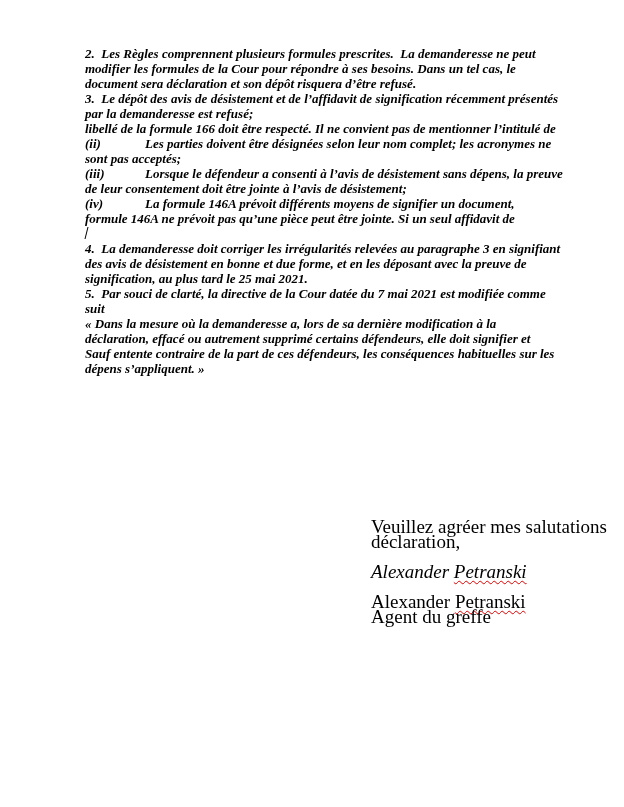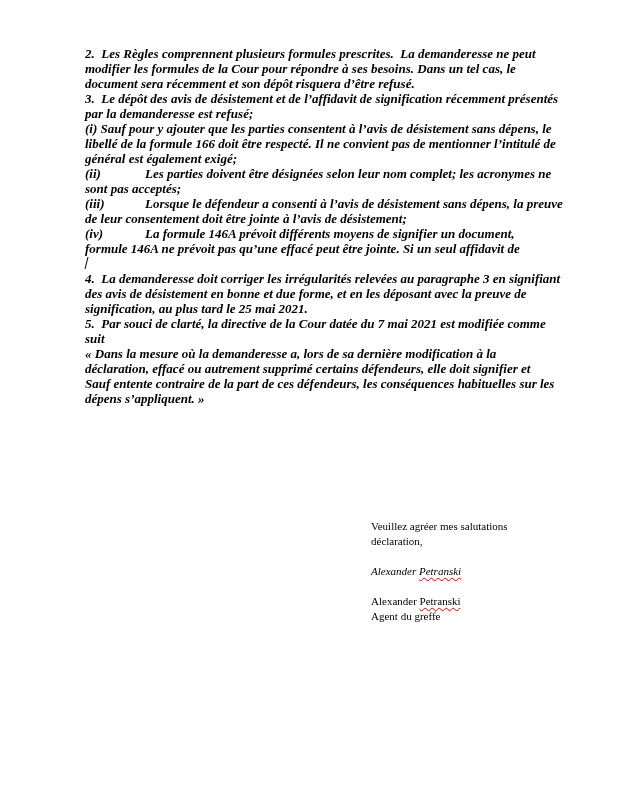--- a/index.html
+++ b/index.html
@@ -33,21 +33,21 @@
     height: 12px;
     background: #000000;
     transform: skewX(-14deg);
     margin-left: 1px;
     vertical-align: -1px;
   }
   .closing {
     position: absolute;
     left: 371px;
     top: 519px;
-    font-size: 11px;
+    font-size: 19px;
     line-height: 15px;
     font-style: normal;
     font-weight: normal;
   }
   .spacer { height: 15px; }
   .sig-script { font-style: italic; }
   .misspelled {
     text-decoration-line: underline;
     text-decoration-style: wavy;
     text-decoration-color: #e00000;
@@ -56,32 +56,30 @@
   }
 </style>
 </head>
 <body>
 
 <div class="page">
 
   <div class="body-text">
     <div class="body-line">2.  Les Règles comprennent plusieurs formules prescrites.  La demanderesse ne peut</div>
     <div class="body-line">modifier les formules de la Cour pour répondre à ses besoins. Dans un tel cas, le</div>
-    <div class="body-line">document sera récemment et son dépôt risquera d’être refusé.</div>
+    <div class="body-line">document sera déclaration et son dépôt risquera d’être refusé.</div>
     <div class="body-line">3.  Le dépôt des avis de désistement et de l’affidavit de signification récemment présentés</div>
     <div class="body-line">par la demanderesse est refusé;</div>
-    <div class="body-line">(i) Sauf pour y ajouter que les parties consentent à l’avis de désistement sans dépens, le</div>
     <div class="body-line">libellé de la formule 166 doit être respecté. Il ne convient pas de mentionner l’intitulé de</div>
-    <div class="body-line">général est également exigé;</div>
     <div class="body-line">(ii)	Les parties doivent être désignées selon leur nom complet; les acronymes ne</div>
     <div class="body-line">sont pas acceptés;</div>
     <div class="body-line">(iii)	Lorsque le défendeur a consenti à l’avis de désistement sans dépens, la preuve</div>
     <div class="body-line">de leur consentement doit être jointe à l’avis de désistement;</div>
     <div class="body-line">(iv)	La formule 146A prévoit différents moyens de signifier un document,</div>
-    <div class="body-line">formule 146A ne prévoit pas qu’une effacé peut être jointe. Si un seul affidavit de</div>
+    <div class="body-line">formule 146A ne prévoit pas qu’une pièce peut être jointe. Si un seul affidavit de</div>
     <div class="body-line"><span class="caret"></span></div>
     <div class="body-line">4.  La demanderesse doit corriger les irrégularités relevées au paragraphe 3 en signifiant</div>
     <div class="body-line">des avis de désistement en bonne et due forme, et en les déposant avec la preuve de</div>
     <div class="body-line">signification, au plus tard le 25 mai 2021.</div>
     <div class="body-line">5.  Par souci de clarté, la directive de la Cour datée du 7 mai 2021 est modifiée comme</div>
     <div class="body-line">suit</div>
     <div class="body-line">« Dans la mesure où la demanderesse a, lors de sa dernière modification à la</div>
     <div class="body-line">déclaration, effacé ou autrement supprimé certains défendeurs, elle doit signifier et</div>
     <div class="body-line">Sauf entente contraire de la part de ces défendeurs, les conséquences habituelles sur les</div>
     <div class="body-line">dépens s’appliquent. »</div>

